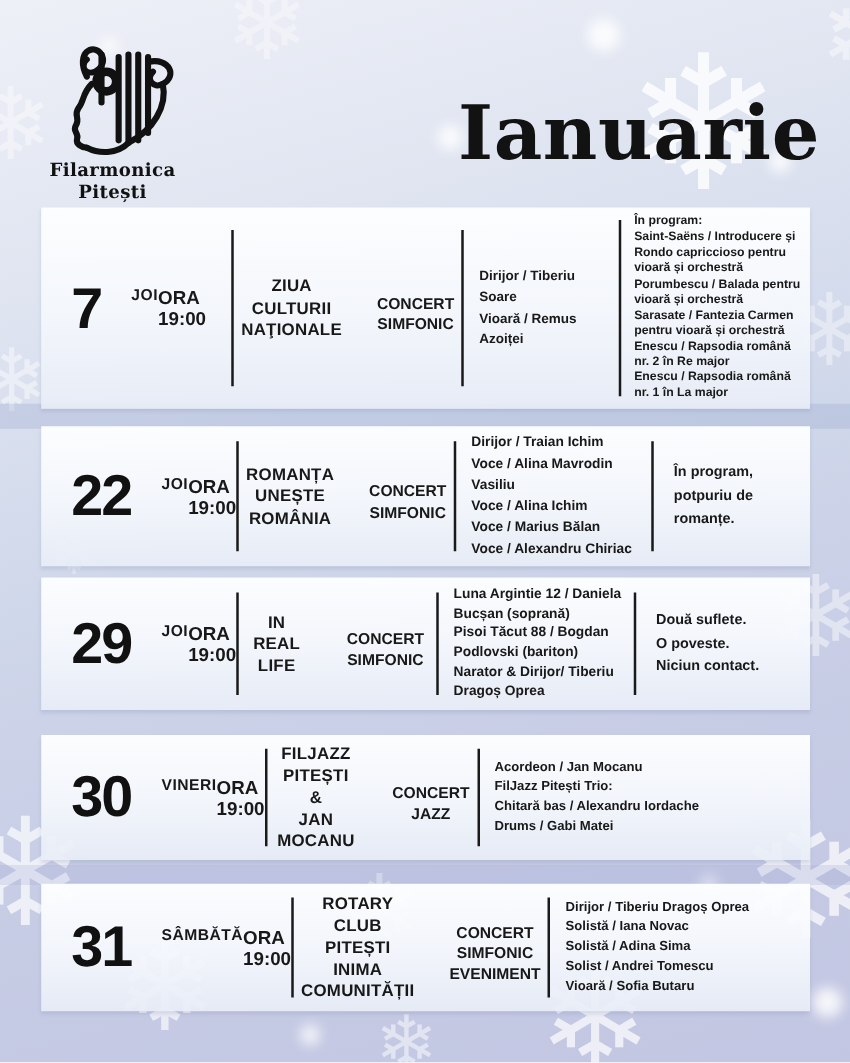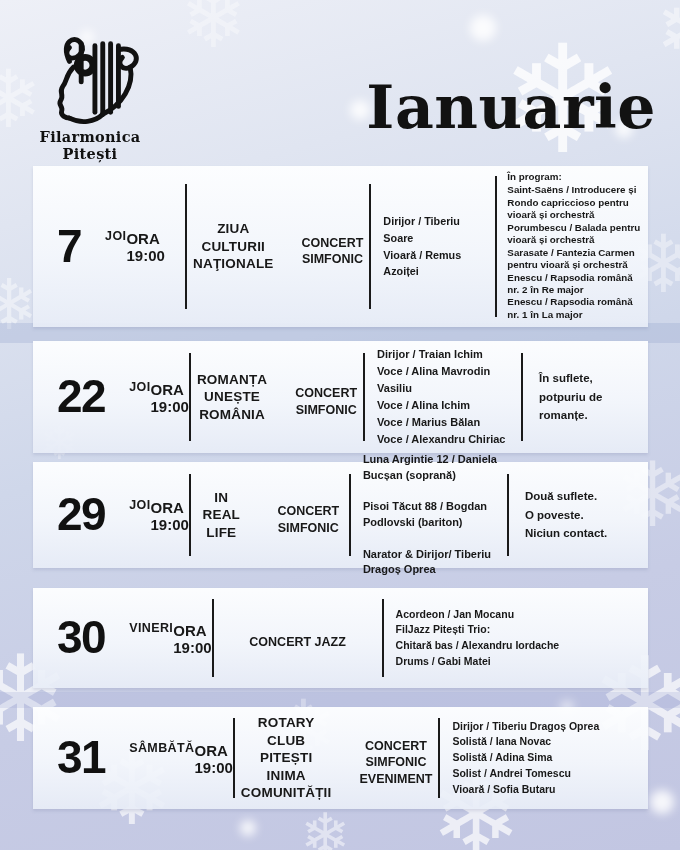--- a/index.html
+++ b/index.html
@@ -47,21 +47,21 @@
   .col-title{flex:0 0 158px; display:flex; flex-direction:row; align-items:center; justify-content:center;
     text-align:center; padding:6px; box-sizing:border-box;gap:28px;}
   .c4 .col-title,.c5 .col-title{flex-basis:168px;}
   .title{font-size:13.5px; font-weight:700; line-height:1.3; letter-spacing:.2px;}
   .subtitle{font-size:12.5px; font-weight:700; margin-top:9px; line-height:1.3;}
 
   .col-perf{display:flex; flex-direction:column; justify-content:center; padding:8px 4px 8px 12px;
     box-sizing:border-box; font-size:11px; font-weight:600; line-height:1.55;}
   .c1 .col-perf{flex:0 0 124px; font-size:10.8px;}
   .c2 .col-perf,.c3 .col-perf{flex:0 0 156px;}
-  .c3 .col-perf{line-height:1.42;gap:16px;}
+  .c3 .col-perf{line-height:1.42;}
   .c4 .col-perf,.c5 .col-perf{flex:1 1 auto; font-size:10.5px; line-height:1.5; padding-right:20px;}
 
   .col-note{flex:1 1 auto; display:flex; flex-direction:column; justify-content:center;
     padding:8px 10px 8px 16px; box-sizing:border-box; font-size:11.5px; font-weight:600; line-height:1.6;}
 
   .col-prog{flex:1 1 auto; display:flex; flex-direction:column; 
     padding:5px 6px 5px 10px; box-sizing:border-box; font-size:9.8px; font-weight:600; line-height:1.27;}
   .prog-head{margin-bottom:1px;}
 </style>
 </head>
@@ -162,21 +162,21 @@
     <div class="vdiv"></div>
     <div class="col-perf">
       <div>Dirijor / Traian Ichim</div>
       <div>Voce / Alina Mavrodin Vasiliu</div>
       <div>Voce / Alina Ichim</div>
       <div>Voce / Marius Bălan</div>
       <div>Voce / Alexandru Chiriac</div>
     </div>
     <div class="vdiv"></div>
     <div class="col-note">
-      <div>În suflete,</div>
+      <div>În program,</div>
       <div>potpuriu de romanțe.</div>
     </div>
   </section>
 
   <section class="card c3">
     <div class="col-date">
       <span class="num">29</span>
       <span class="daytime">
         <span class="day">JOI</span>
         <span class="time">ORA 19:00</span>
@@ -206,20 +206,24 @@
   <section class="card c4">
     <div class="col-date">
       <span class="num">30</span>
       <span class="daytime">
         <span class="day">VINERI</span>
         <span class="time">ORA 19:00</span>
       </span>
     </div>
     <div class="vdiv"></div>
     <div class="col-title">
+      <div class="title">
+        <div>FILJAZZ PITEȘTI &amp;</div>
+        <div>JAN MOCANU</div>
+      </div>
       <div class="subtitle">CONCERT JAZZ</div>
     </div>
     <div class="vdiv"></div>
     <div class="col-perf">
       <div>Acordeon / Jan Mocanu</div>
       <div>FilJazz Pitești Trio:</div>
       <div>Chitară bas / Alexandru Iordache</div>
       <div>Drums / Gabi Matei</div>
     </div>
   </section>

